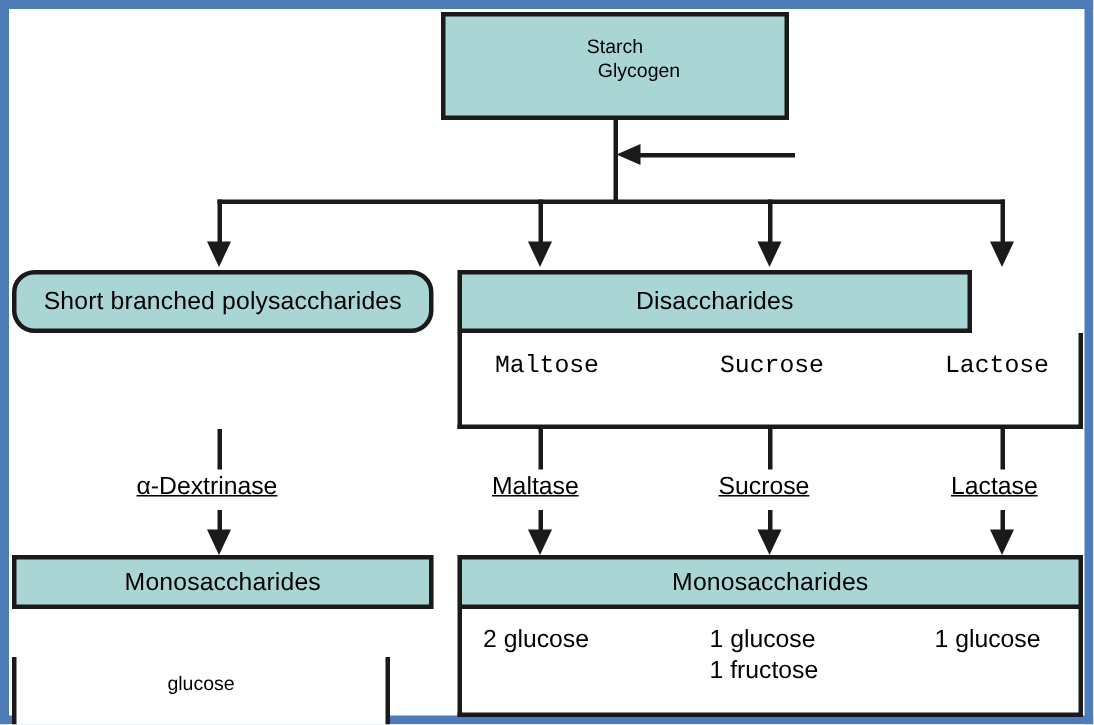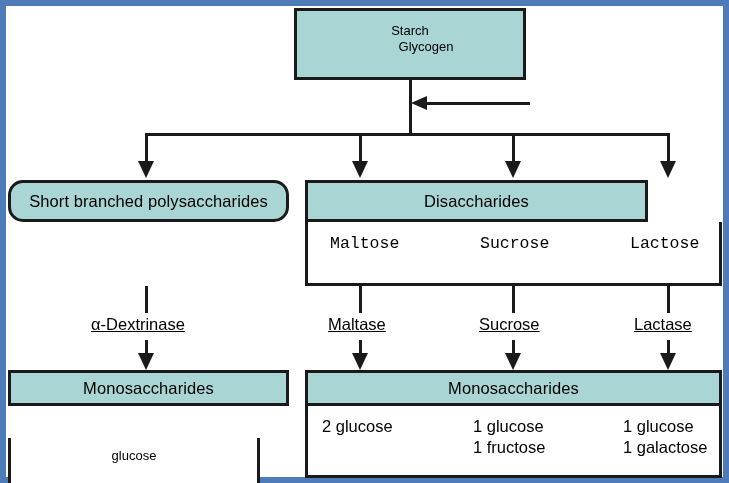--- a/index.html
+++ b/index.html
@@ -191,17 +191,16 @@
     <div class="prod-cell" style="left:14px; top:10px;">
       <div>2 glucose</div>
       <div></div>
     </div>
     <div class="prod-cell" style="left:165px; top:10px;">
       <div>1 glucose</div>
       <div>1 fructose</div>
     </div>
     <div class="prod-cell" style="left:315px; top:10px;">
       <div>1 glucose</div>
-      <div>1 galactose</div>
     </div>
   </div>
 
 </div>
 
 </body></html>

